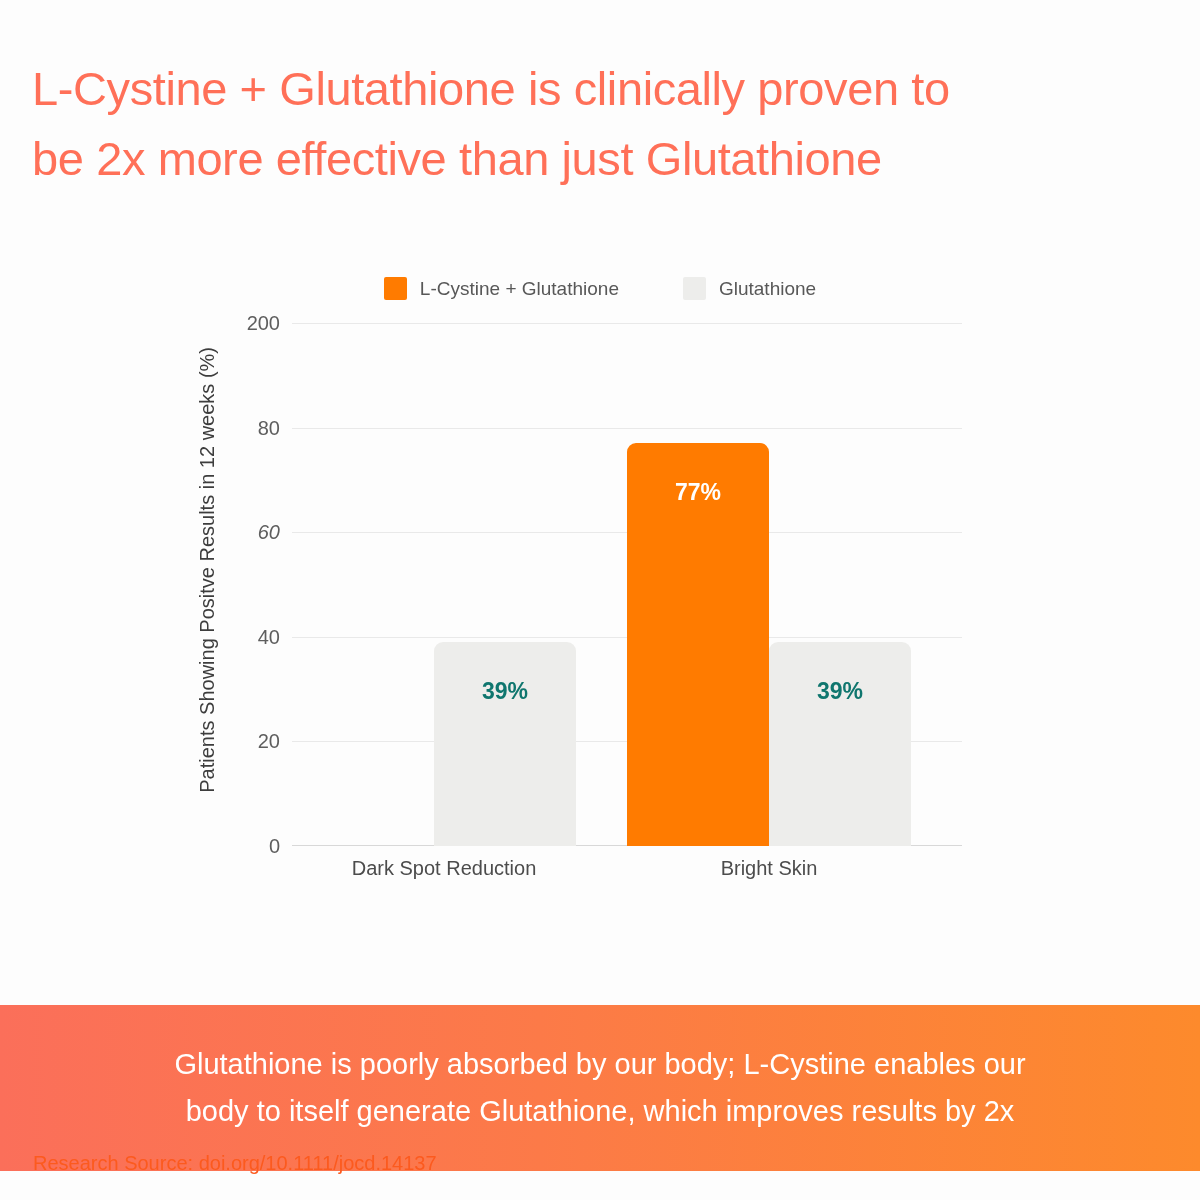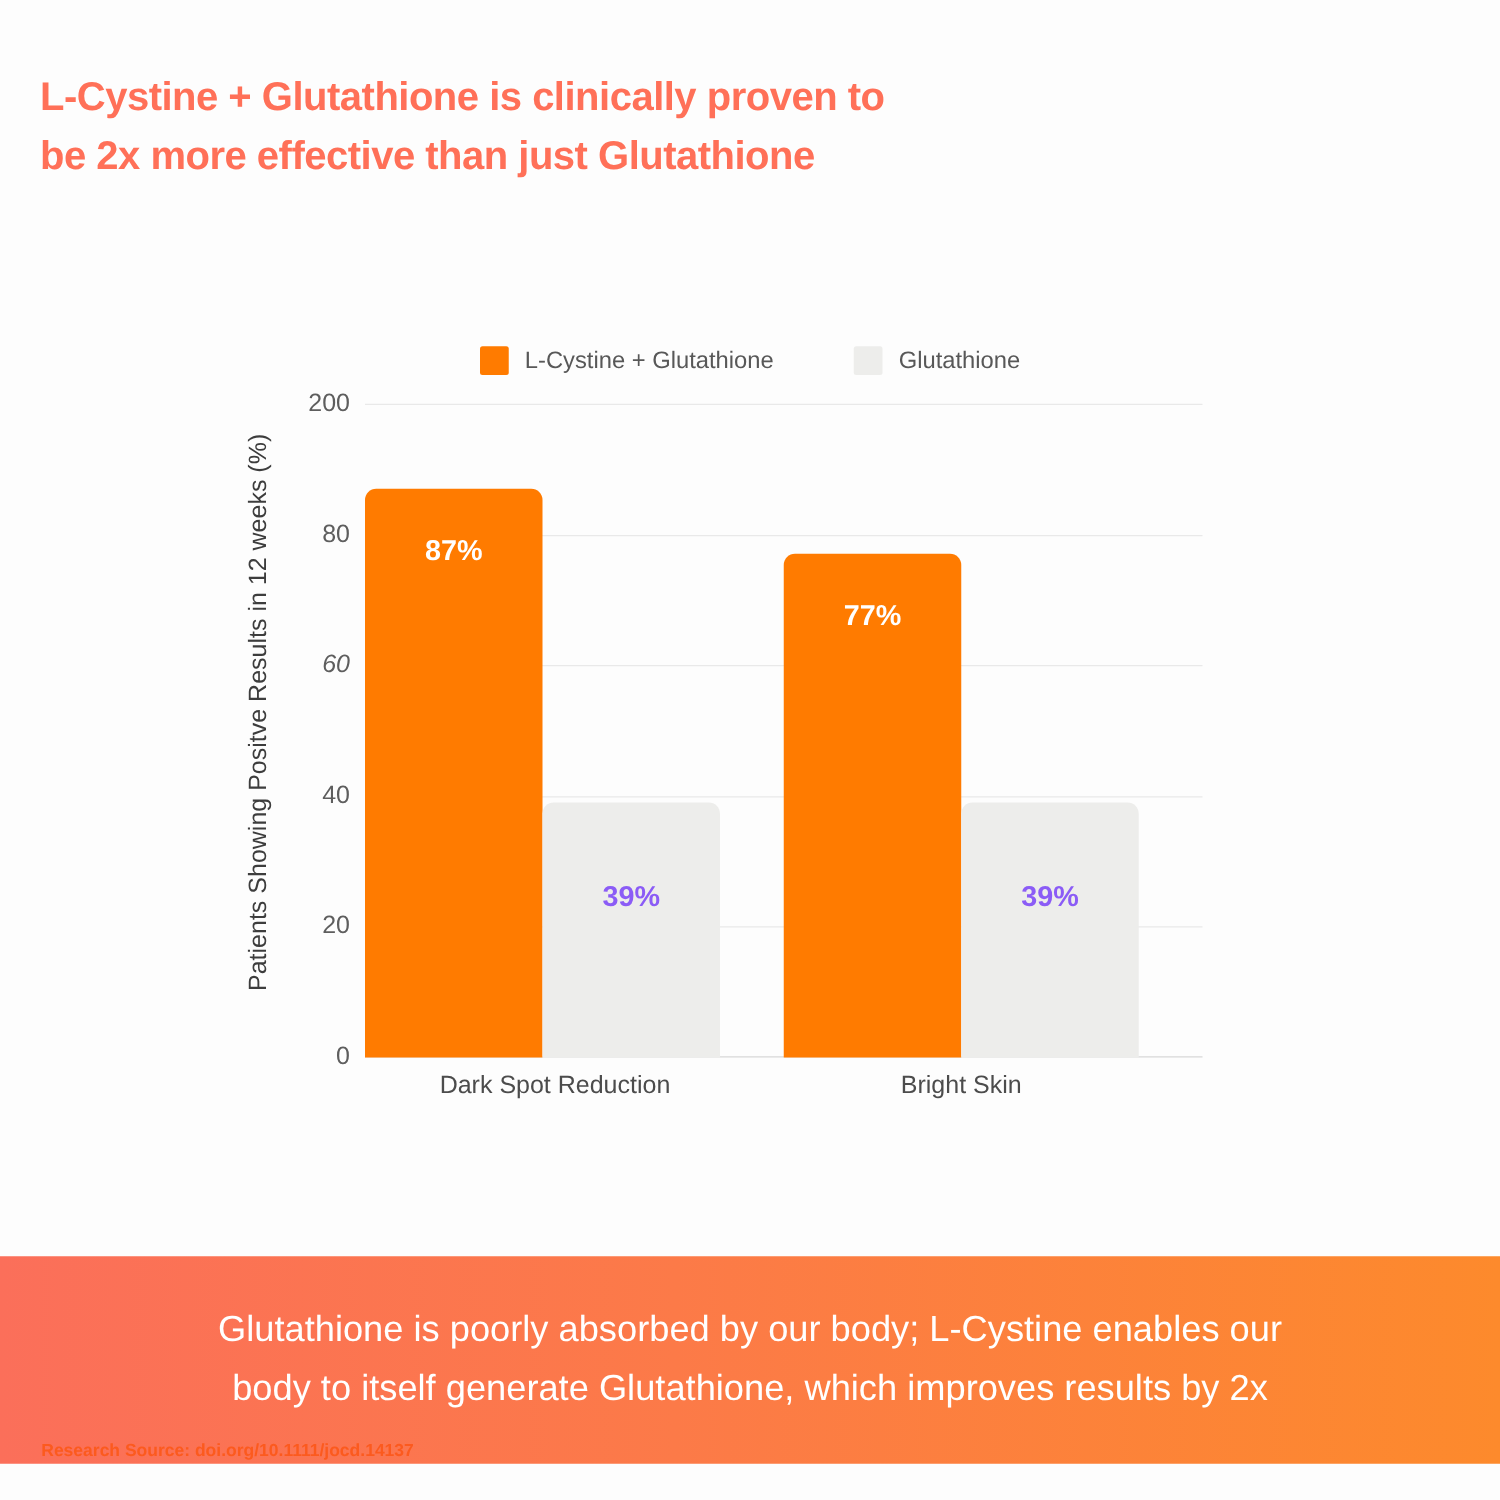--- a/index.html
+++ b/index.html
@@ -15,22 +15,22 @@
     position: relative;
   }
 
   
   .headline {
     position: absolute;
     top: 54px;
     left: 32px;
     width: 1140px;
     color: #ff7058;
-    font-size: 32px;
-    font-weight: bold;
+    font-size: 47px;
+    font-weight: normal;
     line-height: 1.48;
     letter-spacing: -0.4px;
     text-align: left;
   }
   .headline-line { display: block; white-space: nowrap; }
 
   
   .chart-wrap {
     position: absolute;
     top: 255px;
@@ -108,21 +108,21 @@
   .bar-label {
     position: absolute;
     left: 0;
     width: 100%;
     text-align: center;
     font-size: 23px;
     font-weight: bold;
     white-space: nowrap;
   }
   .bar-label.on-orange { color: #ffffff; }
-  .bar-label.on-grey   { color: #8b5cf6; margin-top: 26px; }
+  .bar-label.on-grey   { color: #0f766e; }
 
   .cat-label {
     position: absolute;
     top: 534px;  
     font-size: 20px;
     color: #4c4c4c;
     text-align: center;
     white-space: nowrap;
     transform: translateX(-50%);
   }
@@ -166,22 +166,22 @@
     font-size: 29px;
     line-height: 1.62;
   }
   .banner-line { display: block; white-space: nowrap; }
 
   
   .footer {
     position: absolute;
     left: 33px;
     top: 1152px;
-    font-size: 14px;
-    font-weight: bold;
+    font-size: 20px;
+    font-weight: normal;
     color: #fc5a1e;
     white-space: nowrap;
   }
 </style>
 </head>
 <body>
 
 <div class="headline">
   <span class="headline-line">L-Cystine + Glutathione is clinically proven to</span>
   <span class="headline-line">be 2x more effective than just Glutathione</span>
@@ -211,23 +211,20 @@
       <div class="gridline" style="top: 418.4px;"></div>
       <div class="ytick" style="top: 418.4px;">20</div>
       <div class="gridline" style="top: 313.8px;"></div>
       <div class="ytick" style="top: 313.8px;">40</div>
       <div class="gridline" style="top: 209.2px;"></div>
       <div class="ytick" style="top: 209.2px; font-style: italic;">60</div>
       <div class="gridline" style="top: 104.6px;"></div>
       <div class="ytick" style="top: 104.6px;">80</div>
       <div class="gridline" style="top: 0px;"></div>
       <div class="ytick" style="top: 0px;">200</div>
-      <div class="bar" style="left: 0px; width: 142px; height: 455.01px; background: rgb(255, 123, 0);">
-        <div class="bar-label on-orange" style="top: 36px;">87%</div>
-      </div>
       <div class="bar" style="left: 142px; width: 142px; height: 203.97px; background: rgb(237, 237, 235);">
         <div class="bar-label on-grey" style="top: 36px;">39%</div>
       </div>
       <div class="cat-label" style="left: 152px;">Dark Spot Reduction</div>
       <div class="bar" style="left: 335px; width: 142px; height: 402.71px; background: rgb(255, 123, 0);">
         <div class="bar-label on-orange" style="top: 36px;">77%</div>
       </div>
       <div class="bar" style="left: 477px; width: 142px; height: 203.97px; background: rgb(237, 237, 235);">
         <div class="bar-label on-grey" style="top: 36px;">39%</div>
       </div>

